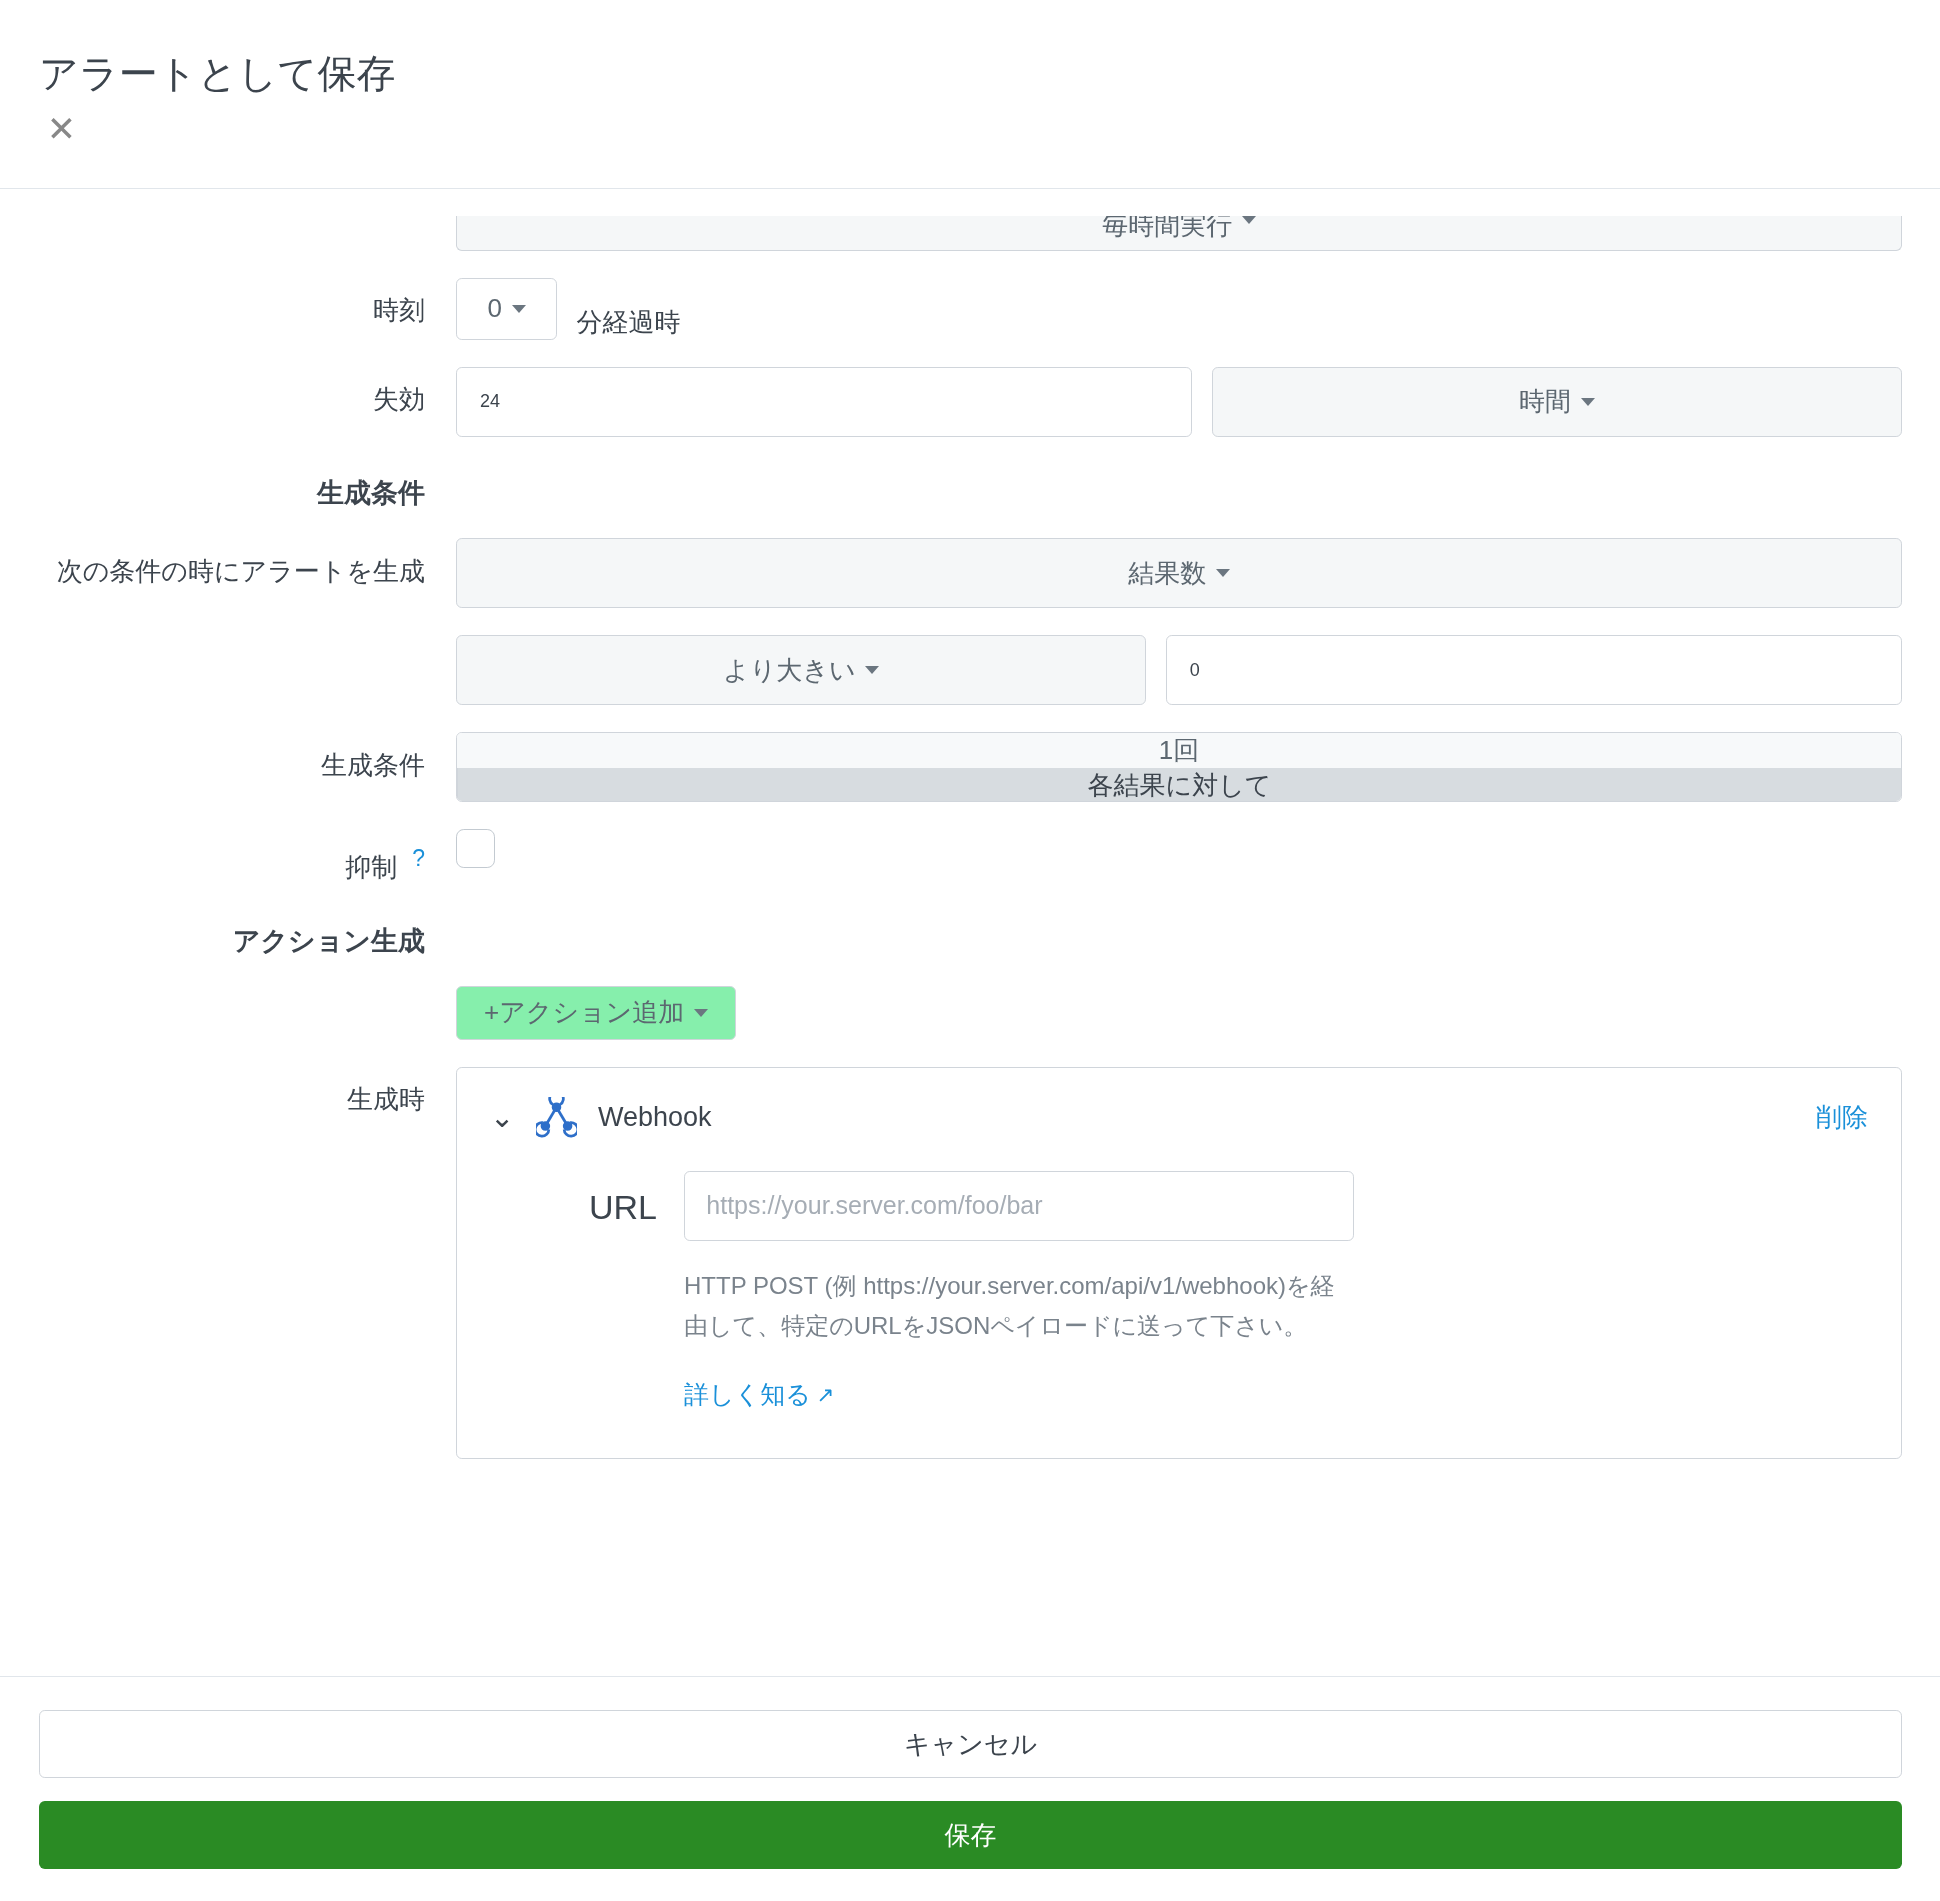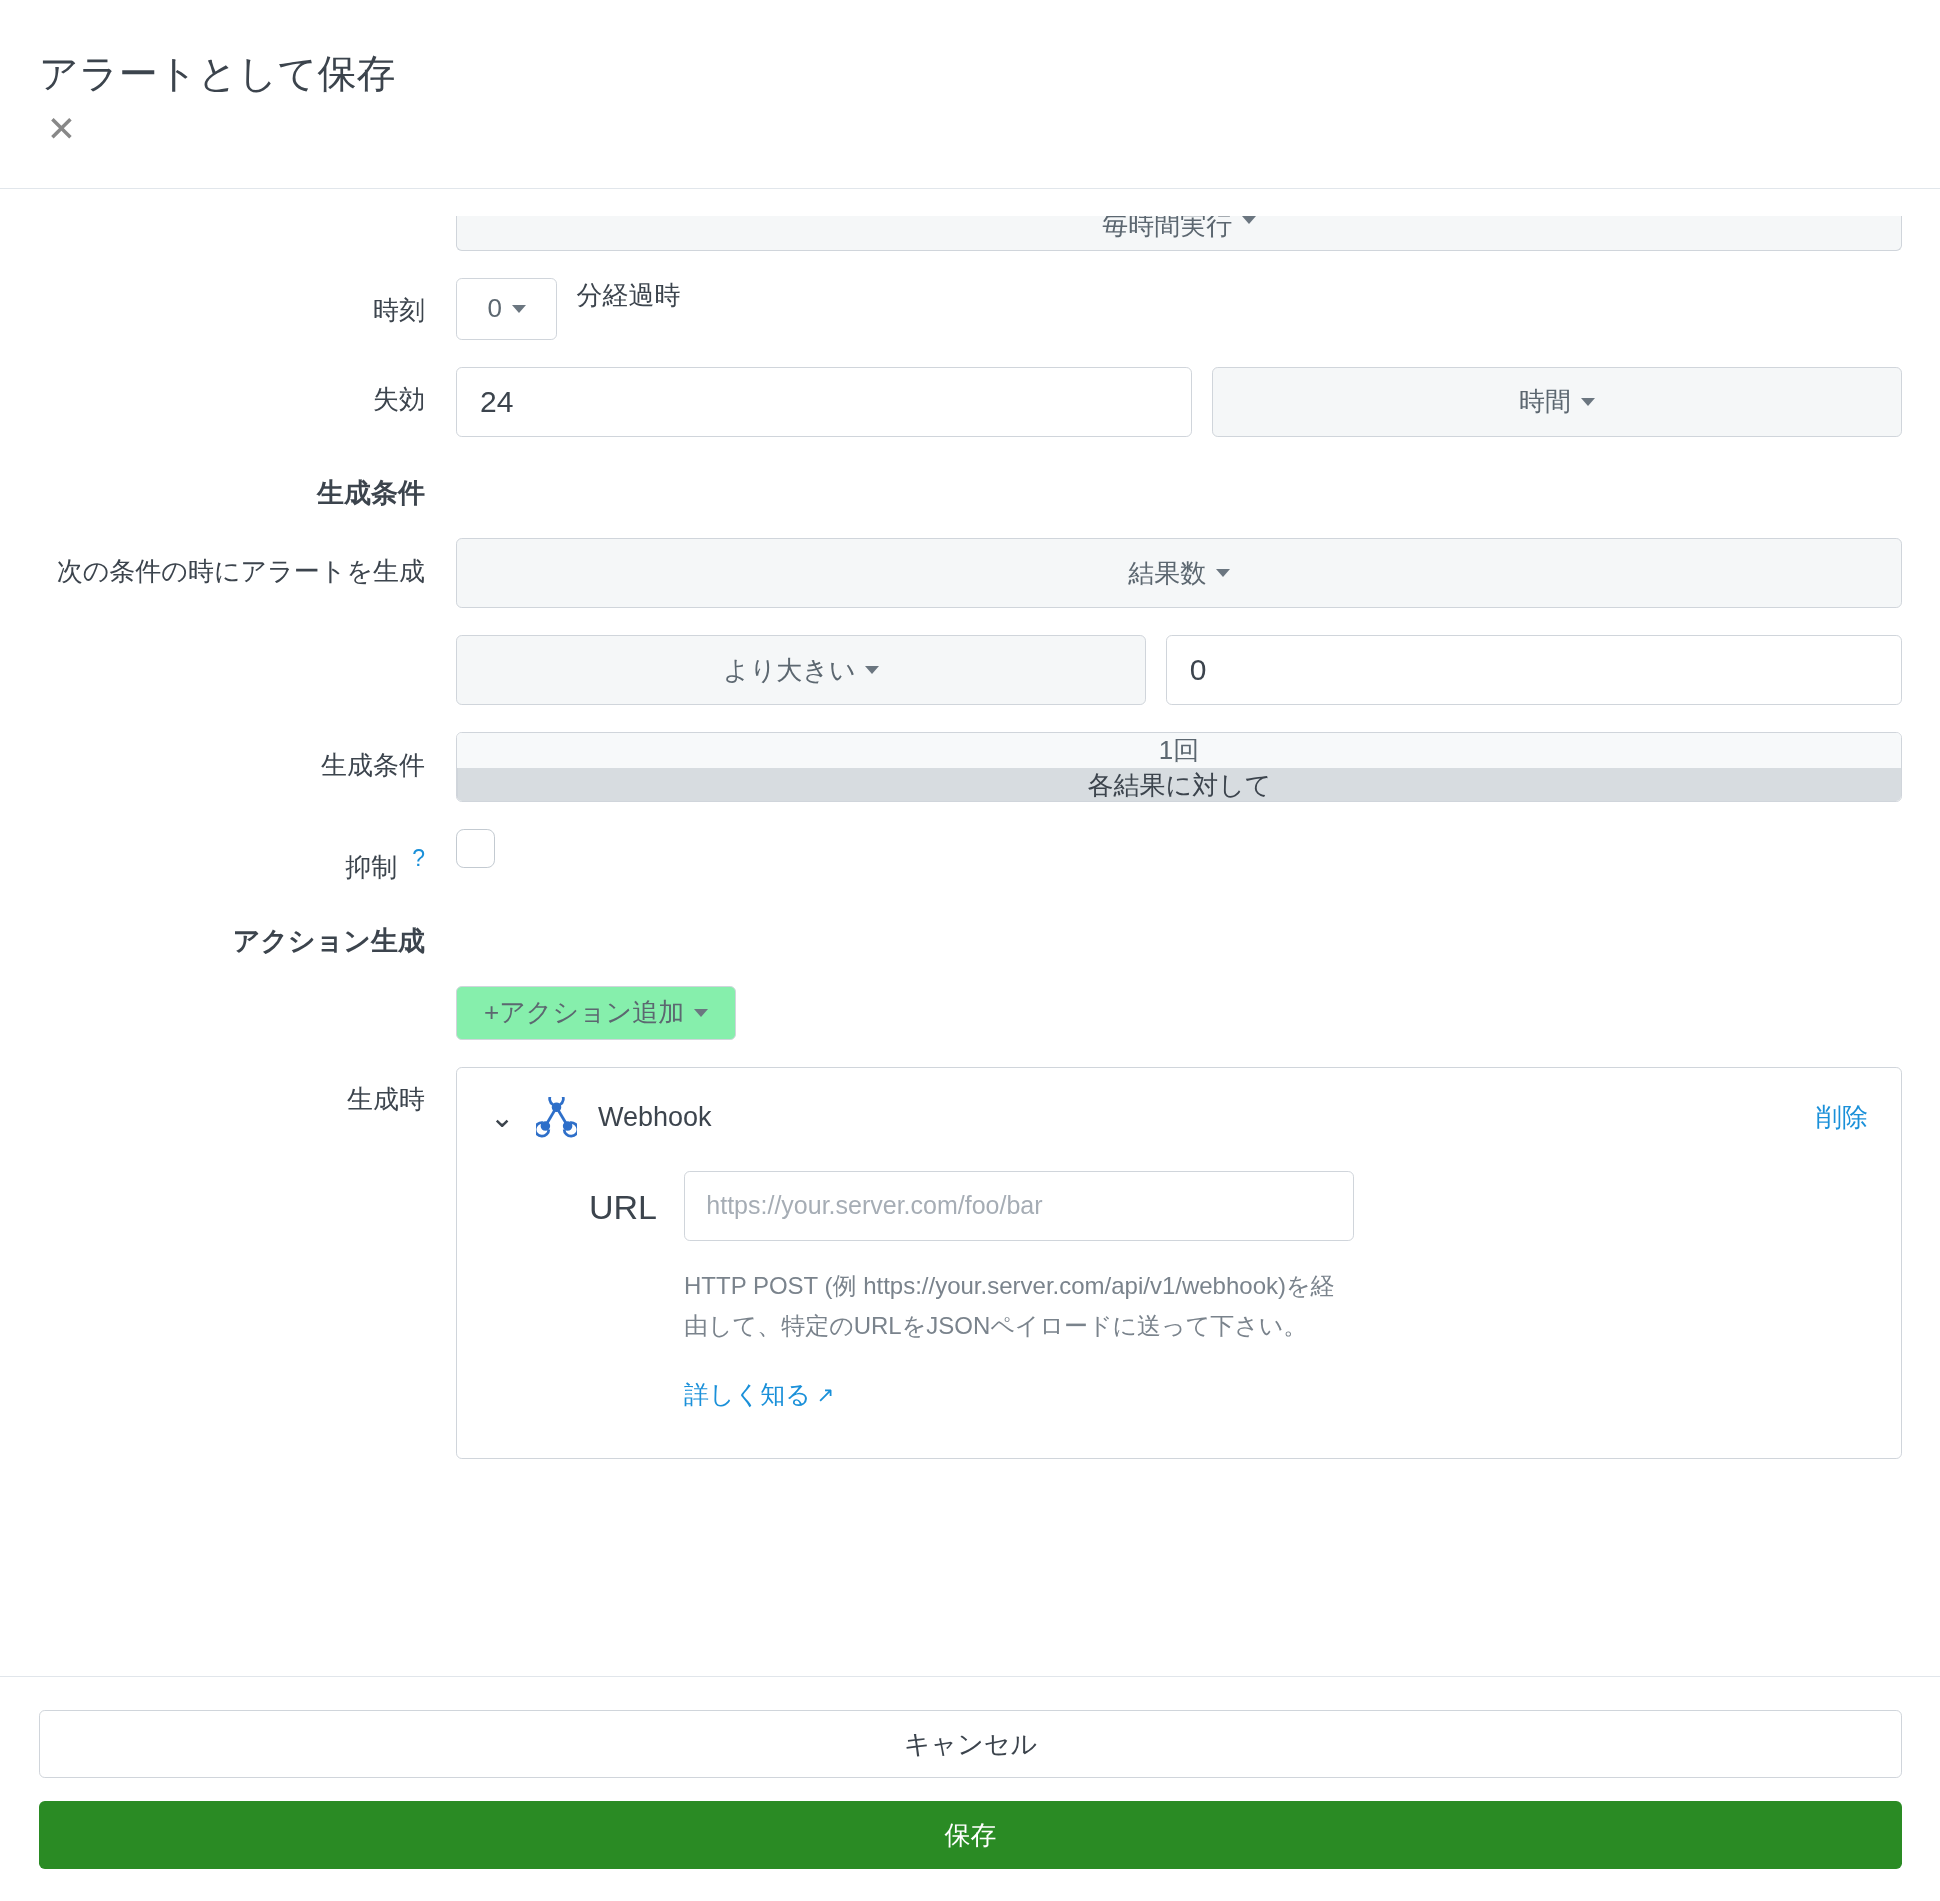--- a/index.html
+++ b/index.html
@@ -54,21 +54,21 @@
   text-align: right;
   padding-right: 31px;
   padding-top: 15.5px;
   color: #3c444d;
   font-size: 26px;
 }
 .form-control-col {
   flex: 1;
   display: flex;
   flex-wrap: wrap;
-  align-items: flex-start;
+  align-items: flex-end;
   gap: 19.4px;
 }
 .section-header {
   font-weight: 700;
   font-size: 27px;
   padding-top: 11.6px;
 }
 .select-full {
   width: 100%;
   height: 70px;
@@ -115,21 +115,21 @@
 .inline-text {
   font-size: 26px;
   color: #3c444d;
 }
 .text-input {
   height: 70px;
   border: 1px solid #d0d5db;
   border-radius: 5.8px;
   background: #fff;
   padding: 12px 23px;
-  font-size: 30px;
+  font-size: 18px;
   color: #3c444d;
   font-family: inherit;
 }
 .text-input::placeholder { color: #a6adb5; }
 .half-input { flex: 1; }
 .half-select {
   flex: 1;
   height: 70px;
   border: 1px solid #d0d5db;
   border-radius: 5.8px;

